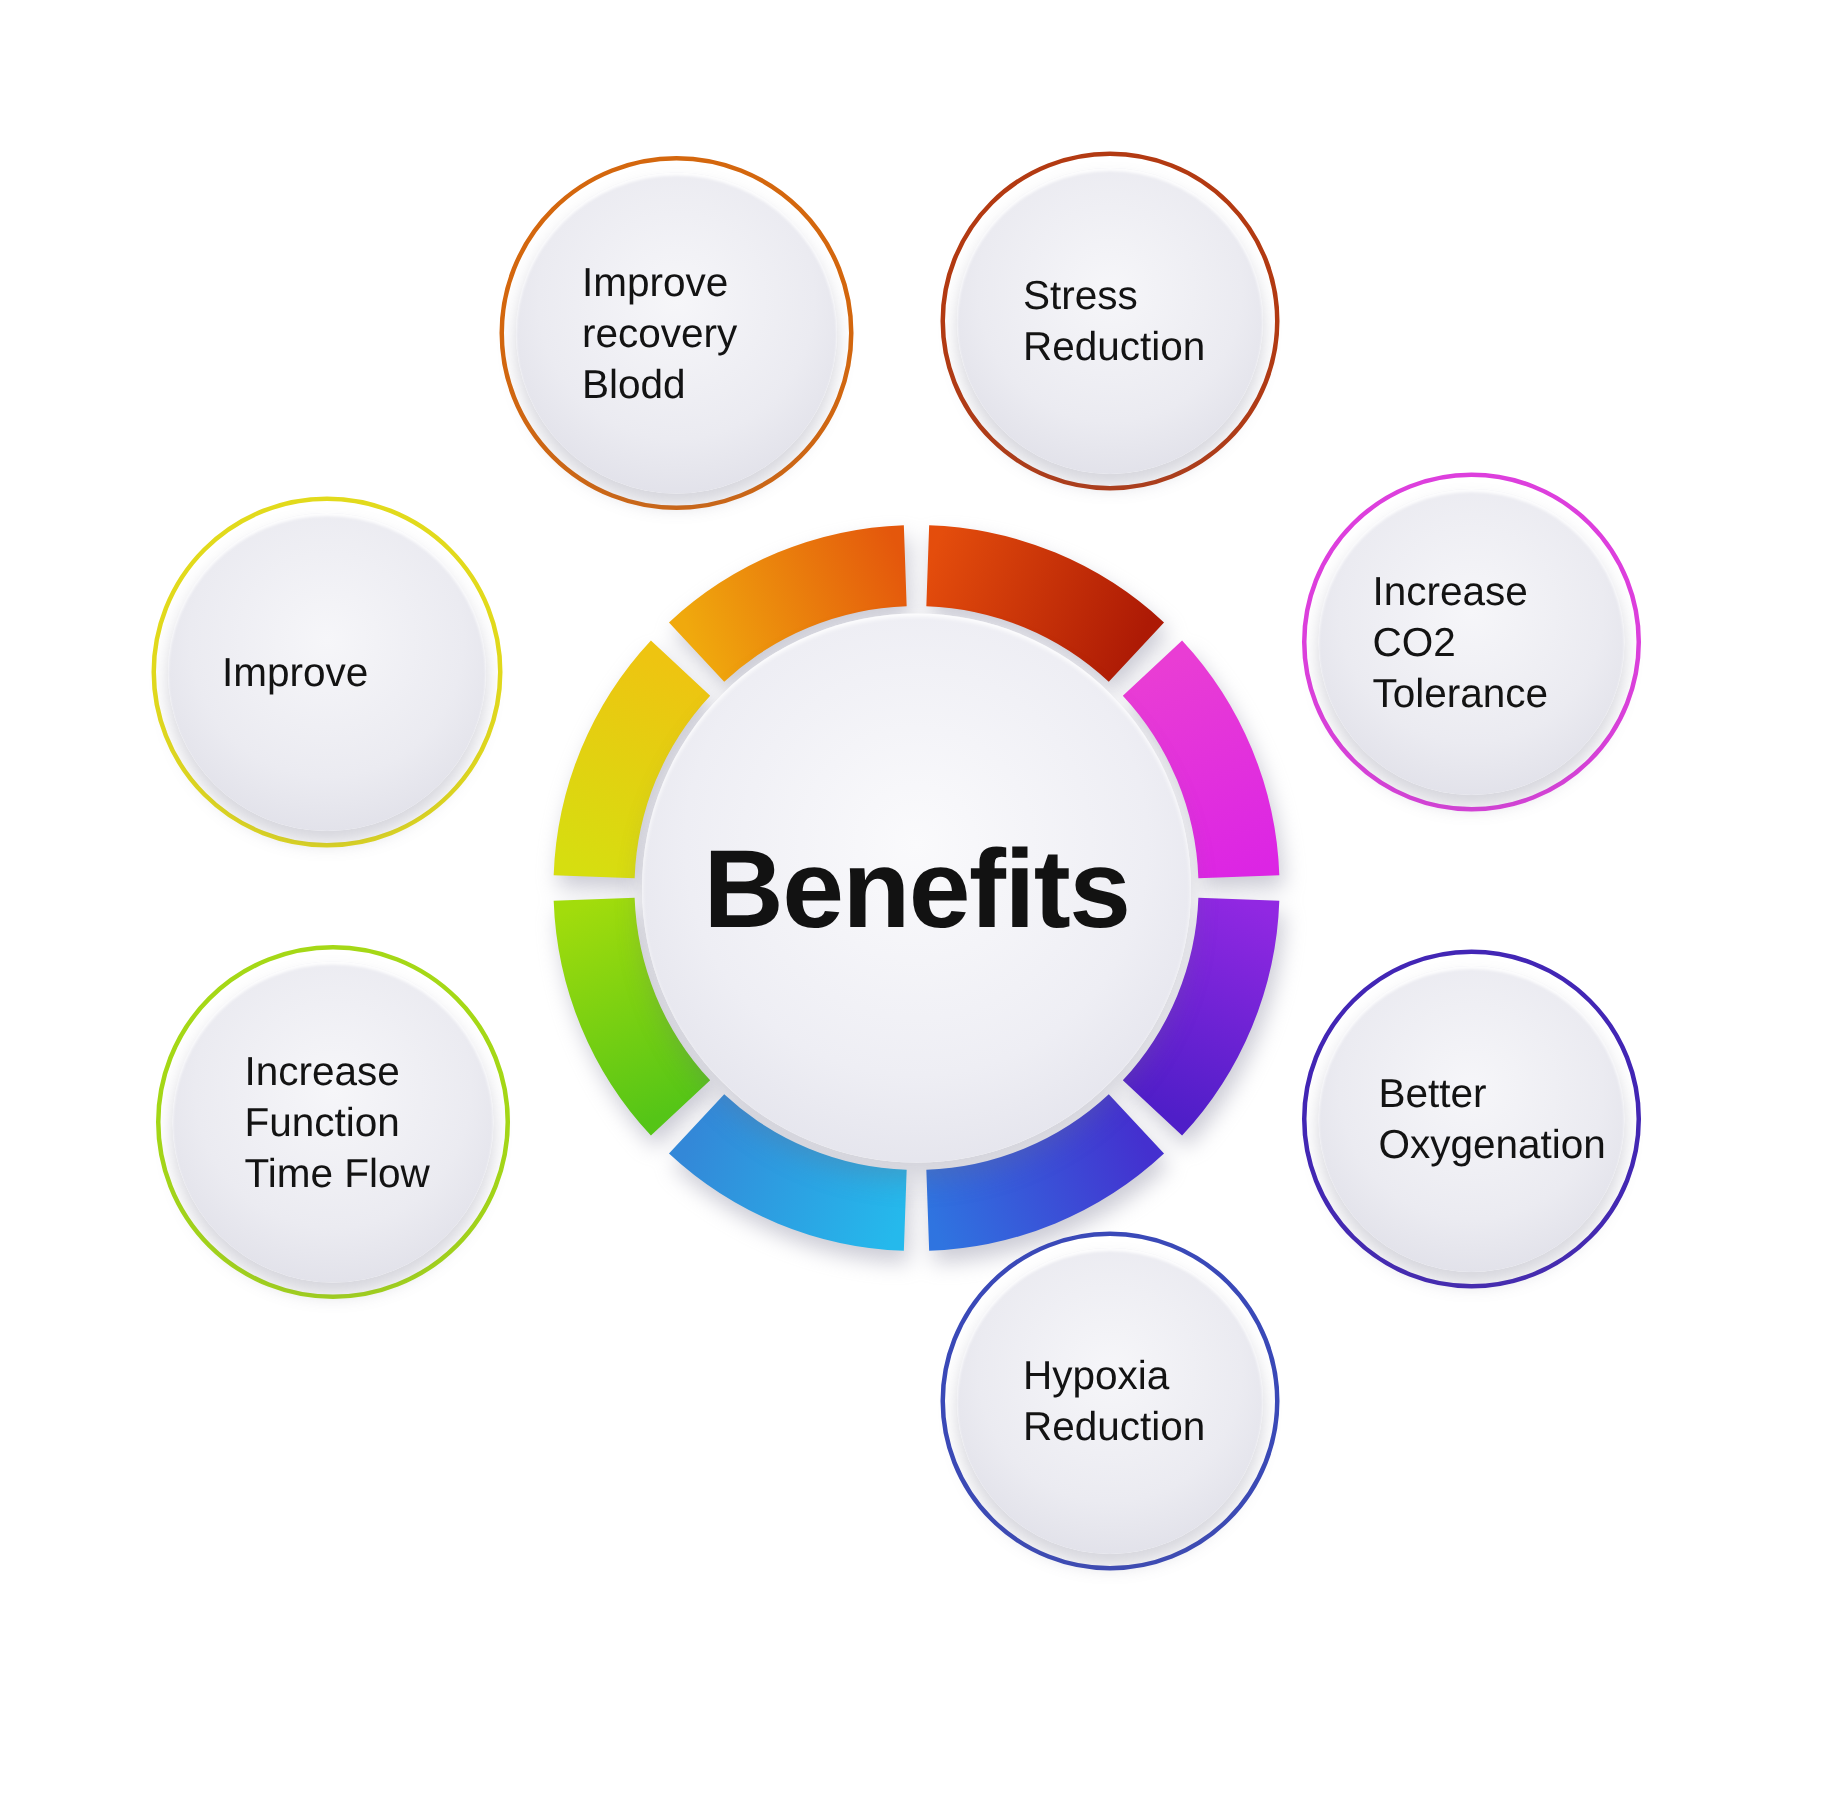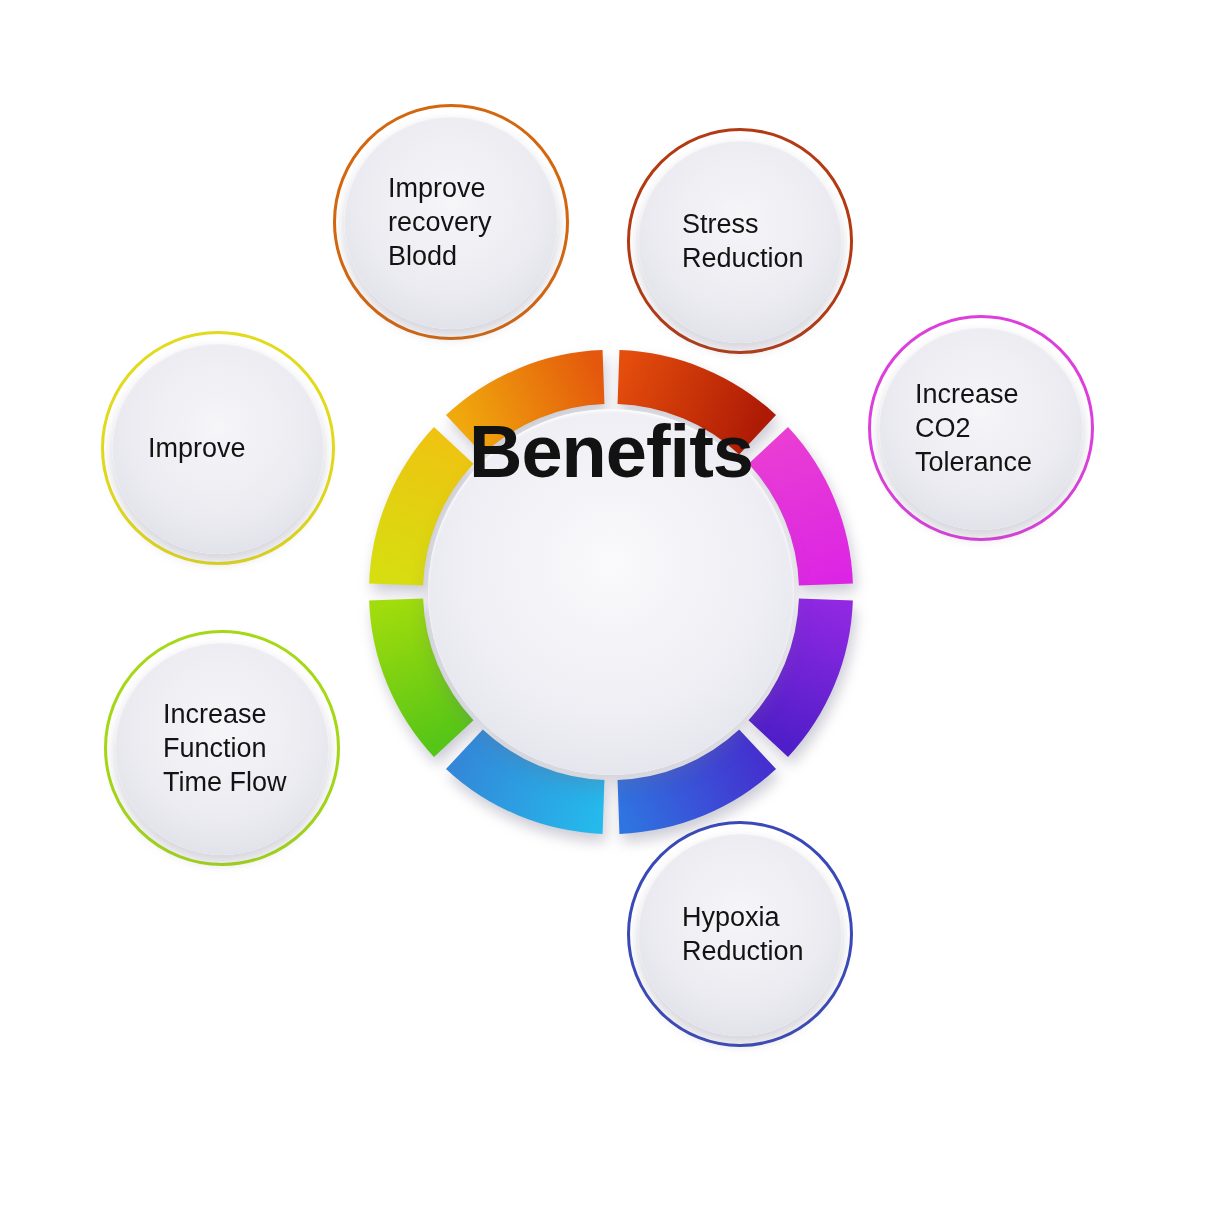--- a/index.html
+++ b/index.html
@@ -13,21 +13,21 @@
   .ring{
     position:absolute;left:0;top:0;
     filter:drop-shadow(3px 8px 7px rgba(125,125,150,0.40));
   }
   .center-circle{
     position:absolute;
     left:428px;top:409px;width:366px;height:366px;
     border-radius:50%;
     background:radial-gradient(circle at 50% 42%, #fafafc 0%, #eeeef4 55%, #dcdce6 100%);
     box-shadow:0 12px 18px rgba(110,110,135,0.30), inset 0 2px 3px rgba(255,255,255,0.9);
-    display:flex;justify-content:center;
+    display:flex;align-items:center;justify-content:center;
   }
   .center-title{
     font-size:74px;
     font-weight:700;
     color:#121212;
     letter-spacing:-1px;
   }
   .satellite{
     position:absolute;
     border:3px solid #999;
@@ -116,40 +116,49 @@
   <div class="satellite" style="left: 333px; top: 104px; width: 236px; height: 236px; border-color: rgb(212, 103, 14);">
     <div class="satellite-inner">
       <div class="satellite-label">
         <span>Improve</span>
         <span>recovery Blodd</span>
 
       </div>
     </div>
   </div>
 
-  <div class="satellite" style="left: 627px; top: 128px; width: 226px; height: 226px; border-color: rgb(179, 58, 18);">
+  <div class="satellite" style="left: 627px; top: 101px; width: 226px; height: 226px; border-color: rgb(179, 58, 18);">
     <div class="satellite-inner">
       <div class="satellite-label">
         <span>Stress</span>
         <span>Reduction</span>
 
       </div>
     </div>
   </div>
 
   <div class="satellite" style="left: 868px; top: 315px; width: 226px; height: 226px; border-color: rgb(221, 63, 221);">
     <div class="satellite-inner" style="padding-left:36px;">
       <div class="satellite-label">
         <span>Increase</span>
         <span>CO2 Tolerance</span>
 
       </div>
     </div>
   </div>
 
+  <div class="satellite" style="left: 868px; top: 633px; width: 226px; height: 226px; border-color: rgb(66, 38, 181);">
+    <div class="satellite-inner" style="padding-left:40px;">
+      <div class="satellite-label">
+        <span>Better</span>
+        <span>Oxygenation</span>
+
+      </div>
+    </div>
+  </div>
 
   <div class="satellite" style="left: 627px; top: 821px; width: 226px; height: 226px; border-color: rgb(58, 73, 184);">
     <div class="satellite-inner">
       <div class="satellite-label">
         <span>Hypoxia</span>
         <span>Reduction</span>
 
       </div>
     </div>
   </div>

